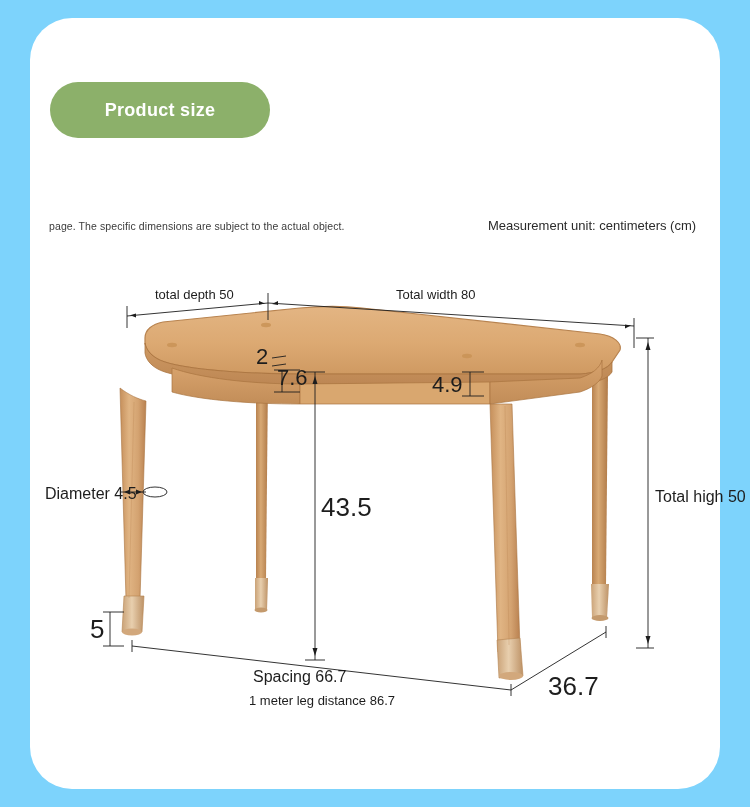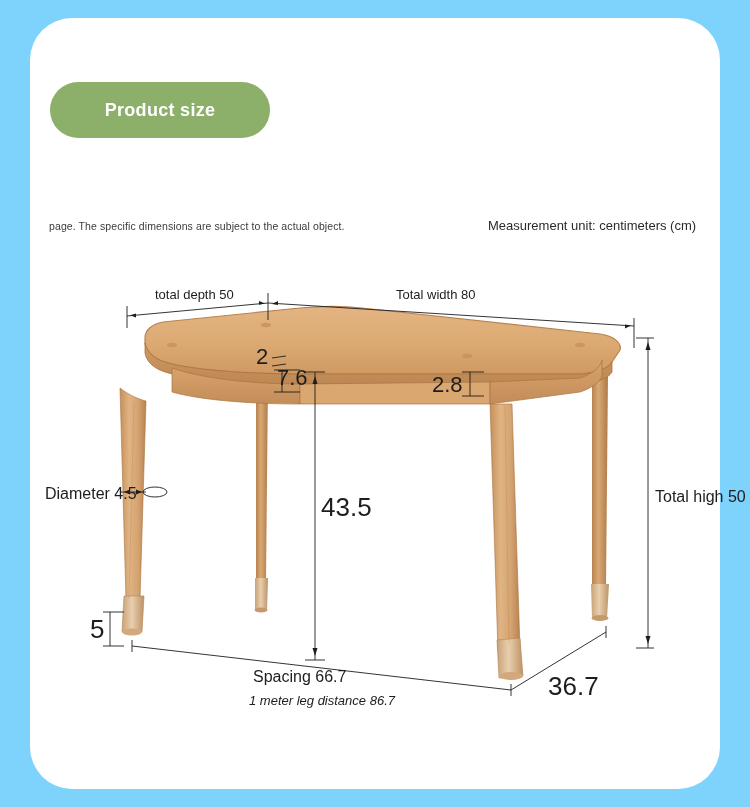--- a/index.html
+++ b/index.html
@@ -240,20 +240,20 @@
       <line x1="606" y1="626" x2="606" y2="638"></line>
     </g>
 
   </svg>
 
   <div class="dimlabel small" style="left:155px; top:287px;">total depth 50</div>
   <div class="dimlabel small" style="left:396px; top:287px;">Total width 80</div>
   <div class="dimlabel medium" style="left:655px; top:488px;">Total high 50</div>
   <div class="dimlabel big" style="left:256px; top:344px;">2</div>
   <div class="dimlabel big" style="left:277px; top:365px;">7.6</div>
-  <div class="dimlabel big" style="left:432px; top:372px;">2.8</div>
+  <div class="dimlabel big" style="left:432px; top:372px;">4.9</div>
   <div class="dimlabel medium" style="left:45px; top:485px;">Diameter 4.5</div>
   <div class="dimlabel xbig" style="left:321px; top:492px;">43.5</div>
   <div class="dimlabel xbig" style="left:90px; top:614px;">5</div>
   <div class="dimlabel medium" style="left:247px; top:668px;margin-left:6px;">Spacing 66.7</div>
-  <div class="dimlabel small" style="left:249px; top:693px;font-style:italic;">1 meter leg distance 86.7</div>
+  <div class="dimlabel small" style="left:249px; top:693px;">1 meter leg distance 86.7</div>
   <div class="dimlabel xbig" style="left:548px; top:671px;">36.7</div>
 </div>
 
 </body></html>

